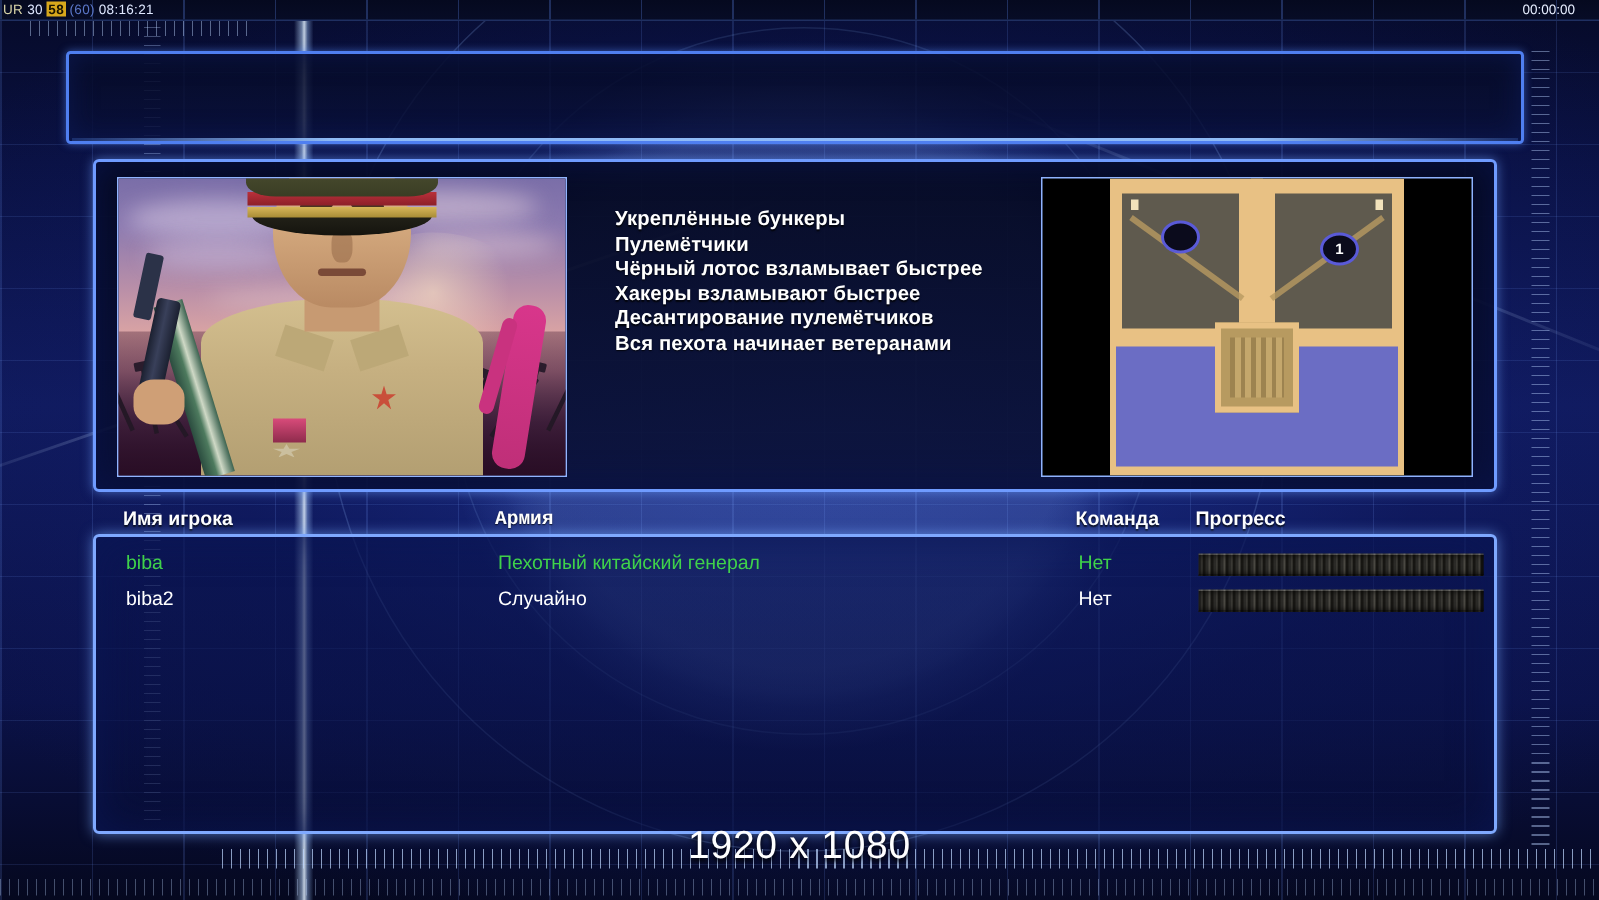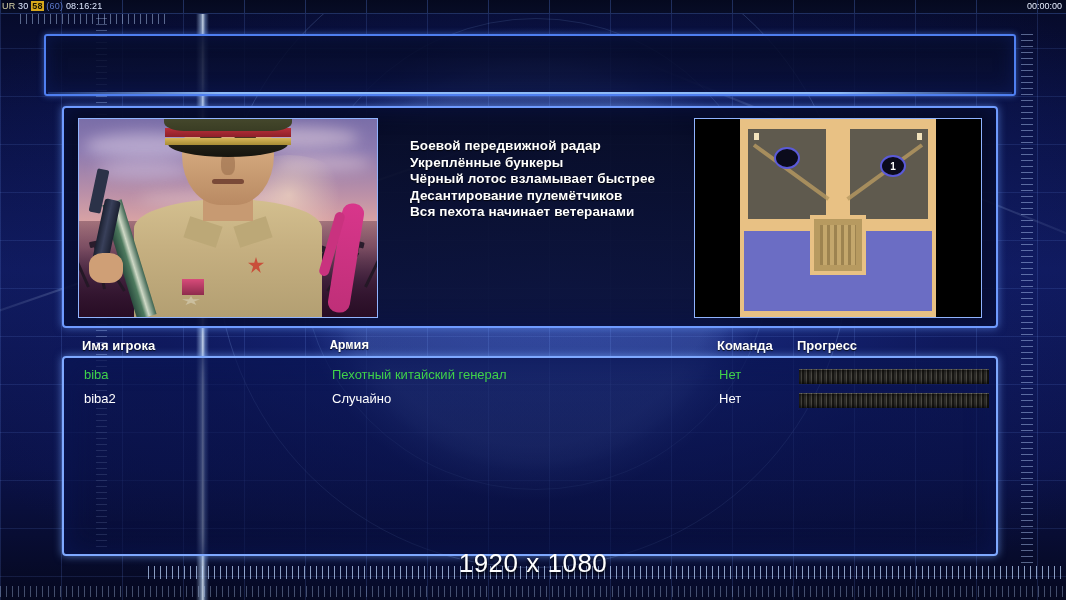--- a/index.html
+++ b/index.html
@@ -62,21 +62,21 @@
   }
   #topbar .cells{
     position:absolute;inset:0;
     background-image:repeating-linear-gradient(to right, rgba(90,130,230,.30) 0 1px, transparent 1px 61px);
   }
   #fps{position:absolute;left:2px;top:0;letter-spacing:.2px;}
   #fps .k{color:#d9d4a8;}
   #fps .a{color:#dfe8ff;}
   #fps .hl{background:#d8a81c;color:#1a1400;padding:0 1px;font-weight:bold;}
   #fps .d{color:#5b77c8;}
-  #clock{position:absolute;right:4px;top:0;color:#e7eeff;}
+  #clock{position:absolute;right:16px;top:0;color:#e7eeff;}
 
   
   .ruler-h{
     position:absolute;height:12px;
     background:linear-gradient(180deg,rgba(70,110,220,.50),rgba(25,45,120,.25));
     background-image:repeating-linear-gradient(to right,
       rgba(190,215,255,.75) 0 1px, transparent 1px 6px);
   }
   .ruler-v{
     position:absolute;width:12px;
@@ -354,23 +354,24 @@
     <div id="capgold"></div>
     <div id="capband"></div>
     <div id="cap"></div>
 
     <div id="gunbarrel"></div>
     <div id="gun"></div>
     <div id="hand"></div>
   </div>
 
   <div id="abilities">
-    <div>Боевой передвижной радар</div>
     <div>Укреплённые бункеры</div>
+    <div>Пулемётчики</div>
     <div>Чёрный лотос взламывает быстрее</div>
+    <div>Хакеры взламывают быстрее</div>
     <div>Десантирование пулемётчиков</div>
     <div>Вся пехота начинает ветеранами</div>
   </div>
 
   <div id="minimap-wrap">
     <div id="minimap">
       <div id="map-sand"></div>
       <div id="map-fieldL"></div>
       <div id="map-fieldR"></div>
       <div id="map-roadV"></div>

